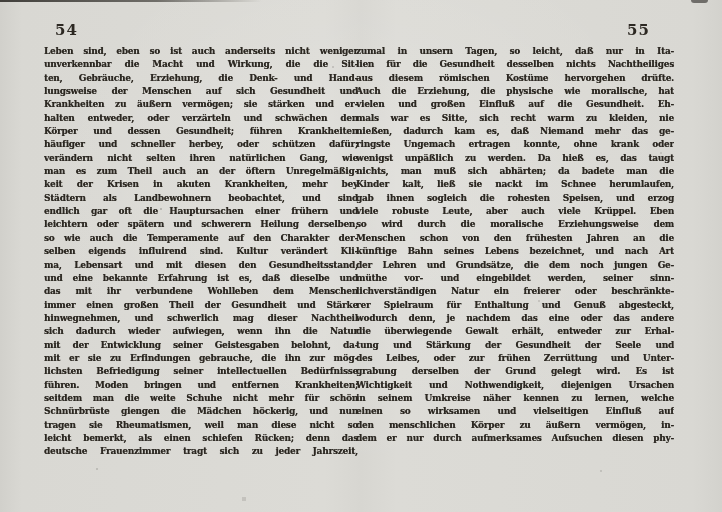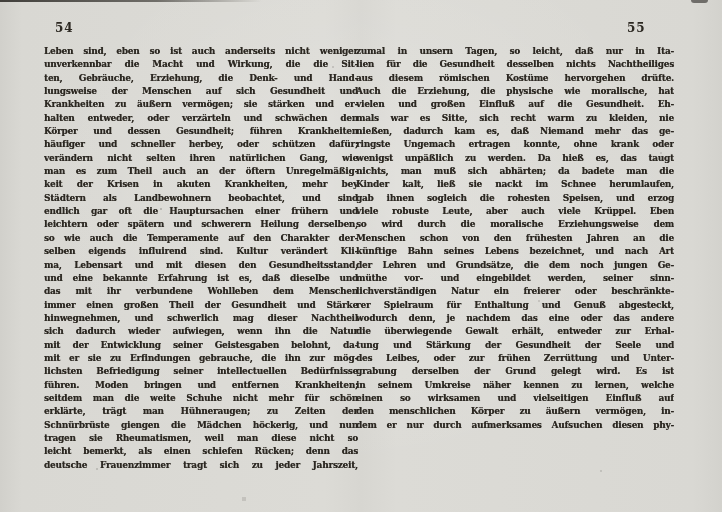--- a/index.html
+++ b/index.html
@@ -49,21 +49,21 @@
   }
   .page {
     position: absolute;
     top: 0;
     height: 512px;
   }
   .page-left  { left: 44px;  width: 314px; }
   .page-right { left: 356px; width: 318px; }
   .pagenum {
     position: absolute;
-    font-size: 12px;
+    font-size: 15px;
     font-weight: 700;
     letter-spacing: 1px;
     color: #2c2822;
   }
   .pagenum-left  { left: 11px;  top: 21px; }
   .pagenum-right { left: 271px; top: 21px; }
   .textblock {
     position: absolute;
     top: 45px; left: 0; right: 0;
   }
@@ -112,21 +112,20 @@
       <div class="line">und eine bekannte Erfahrung ist es, daß dieselbe und</div>
       <div class="line">das mit ihr verbundene Wohlleben dem Menschen</div>
       <div class="line">immer einen großen Theil der Gesundheit und Stärke</div>
       <div class="line">hinwegnehmen, und schwerlich mag dieser Nachtheil</div>
       <div class="line">sich dadurch wieder aufwiegen, wenn ihn die Natur</div>
       <div class="line">mit der Entwicklung seiner Geistesgaben belohnt, da-</div>
       <div class="line">mit er sie zu Erfindungen gebrauche, die ihn zur mög-</div>
       <div class="line">lichsten Befriedigung seiner intellectuellen Bedürfnisse</div>
       <div class="line">führen. Moden bringen und entfernen Krankheiten;</div>
       <div class="line">seitdem man die weite Schuhe nicht mehr für schön</div>
-      <div class="line">erklärte, trägt man Hühneraugen; zu Zeiten der</div>
       <div class="line">Schnürbrüste giengen die Mädchen höckerig, und nun</div>
       <div class="line">tragen sie Rheumatismen, weil man diese nicht so</div>
       <div class="line">leicht bemerkt, als einen schiefen Rücken; denn das</div>
       <div class="line">deutsche Frauenzimmer tragt sich zu jeder Jahrszeit,</div>
     </div>
   </div>
 
   <div class="page page-right">
     <div class="pagenum pagenum-right">55</div>
     <div class="textblock">
@@ -148,19 +147,20 @@
       <div class="line">künftige Bahn seines Lebens bezeichnet, und nach Art</div>
       <div class="line">der Lehren und Grundsätze, die dem noch jungen Ge-</div>
       <div class="line">müthe vor- und eingebildet werden, seiner sinn-</div>
       <div class="line">lichverständigen Natur ein freierer oder beschränkte-</div>
       <div class="line">rer Spielraum für Enthaltung und Genuß abgesteckt,</div>
       <div class="line">wodurch denn, je nachdem das eine oder das andere</div>
       <div class="line">die überwiegende Gewalt erhält, entweder zur Erhal-</div>
       <div class="line">tung und Stärkung der Gesundheit der Seele und</div>
       <div class="line">des Leibes, oder zur frühen Zerrüttung und Unter-</div>
       <div class="line">grabung derselben der Grund gelegt wird. Es ist</div>
+      <div class="line">Wichtigkeit und Nothwendigkeit, diejenigen Ursachen</div>
       <div class="line">in seinem Umkreise näher kennen zu lernen, welche</div>
       <div class="line">einen so wirksamen und vielseitigen Einfluß auf</div>
       <div class="line">den menschlichen Körper zu äußern vermögen, in-</div>
       <div class="line">dem er nur durch aufmerksames Aufsuchen diesen phy-</div>
     </div>
   </div>
 </div>
 
 </body></html>

